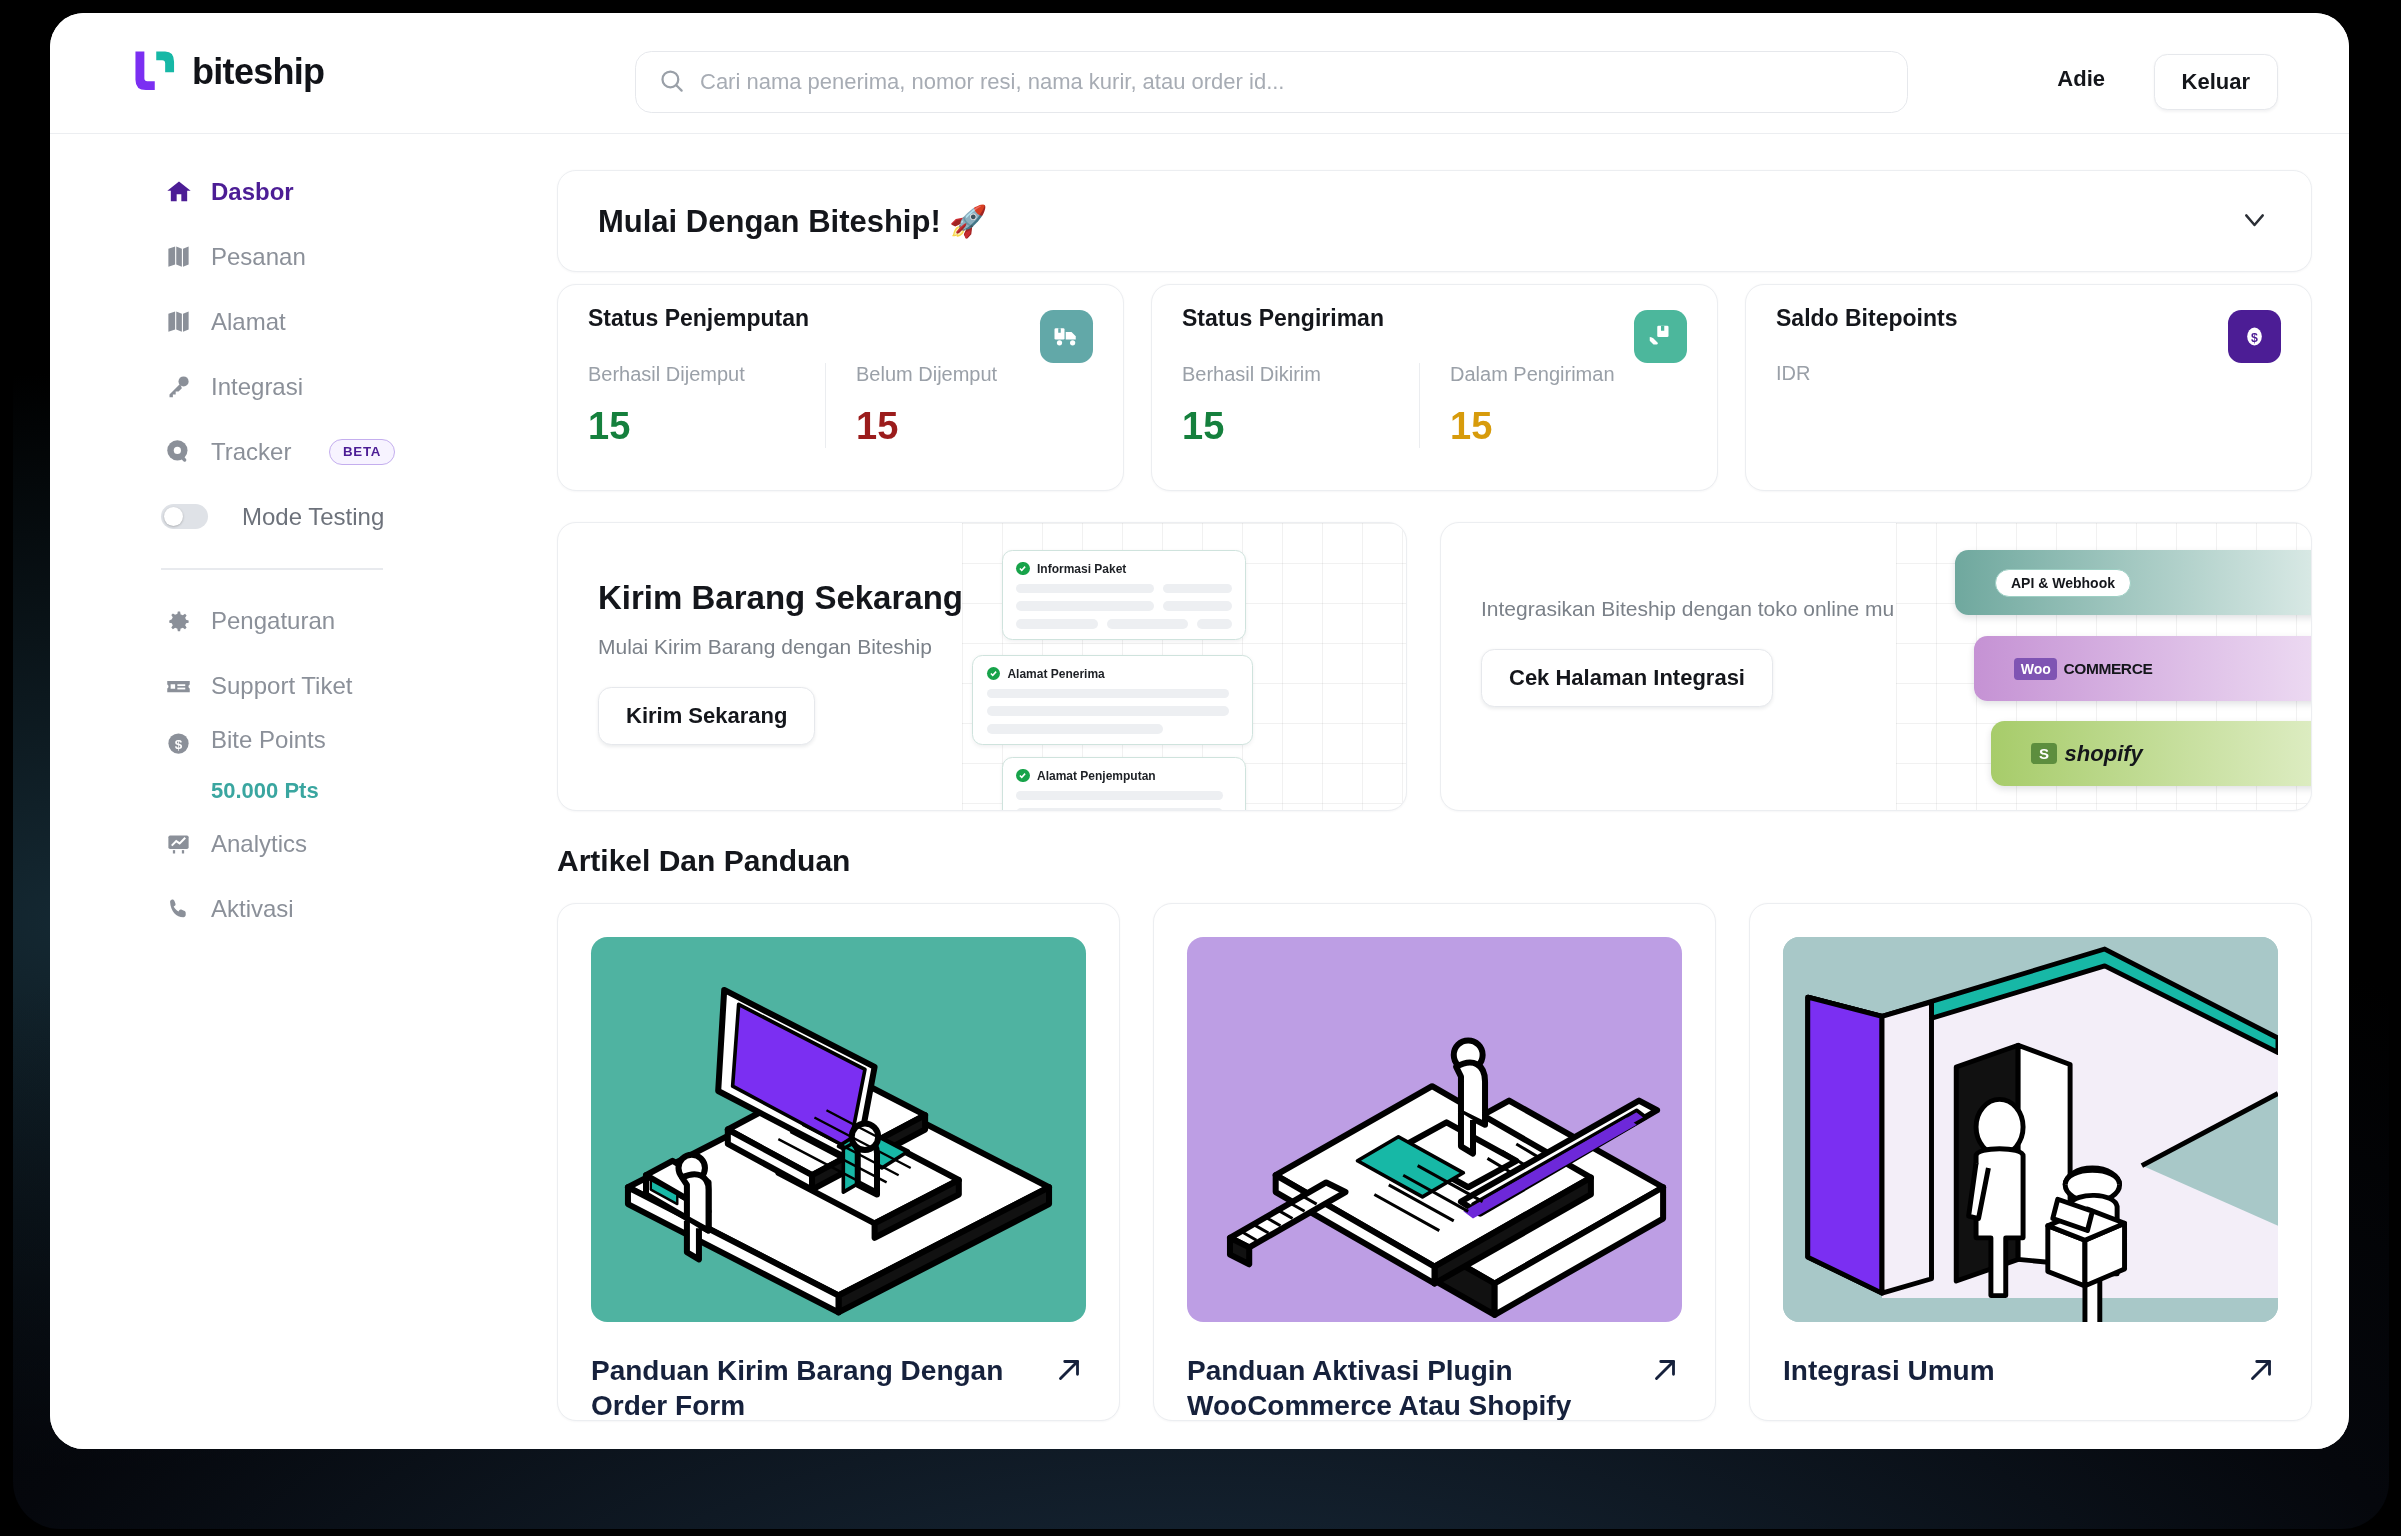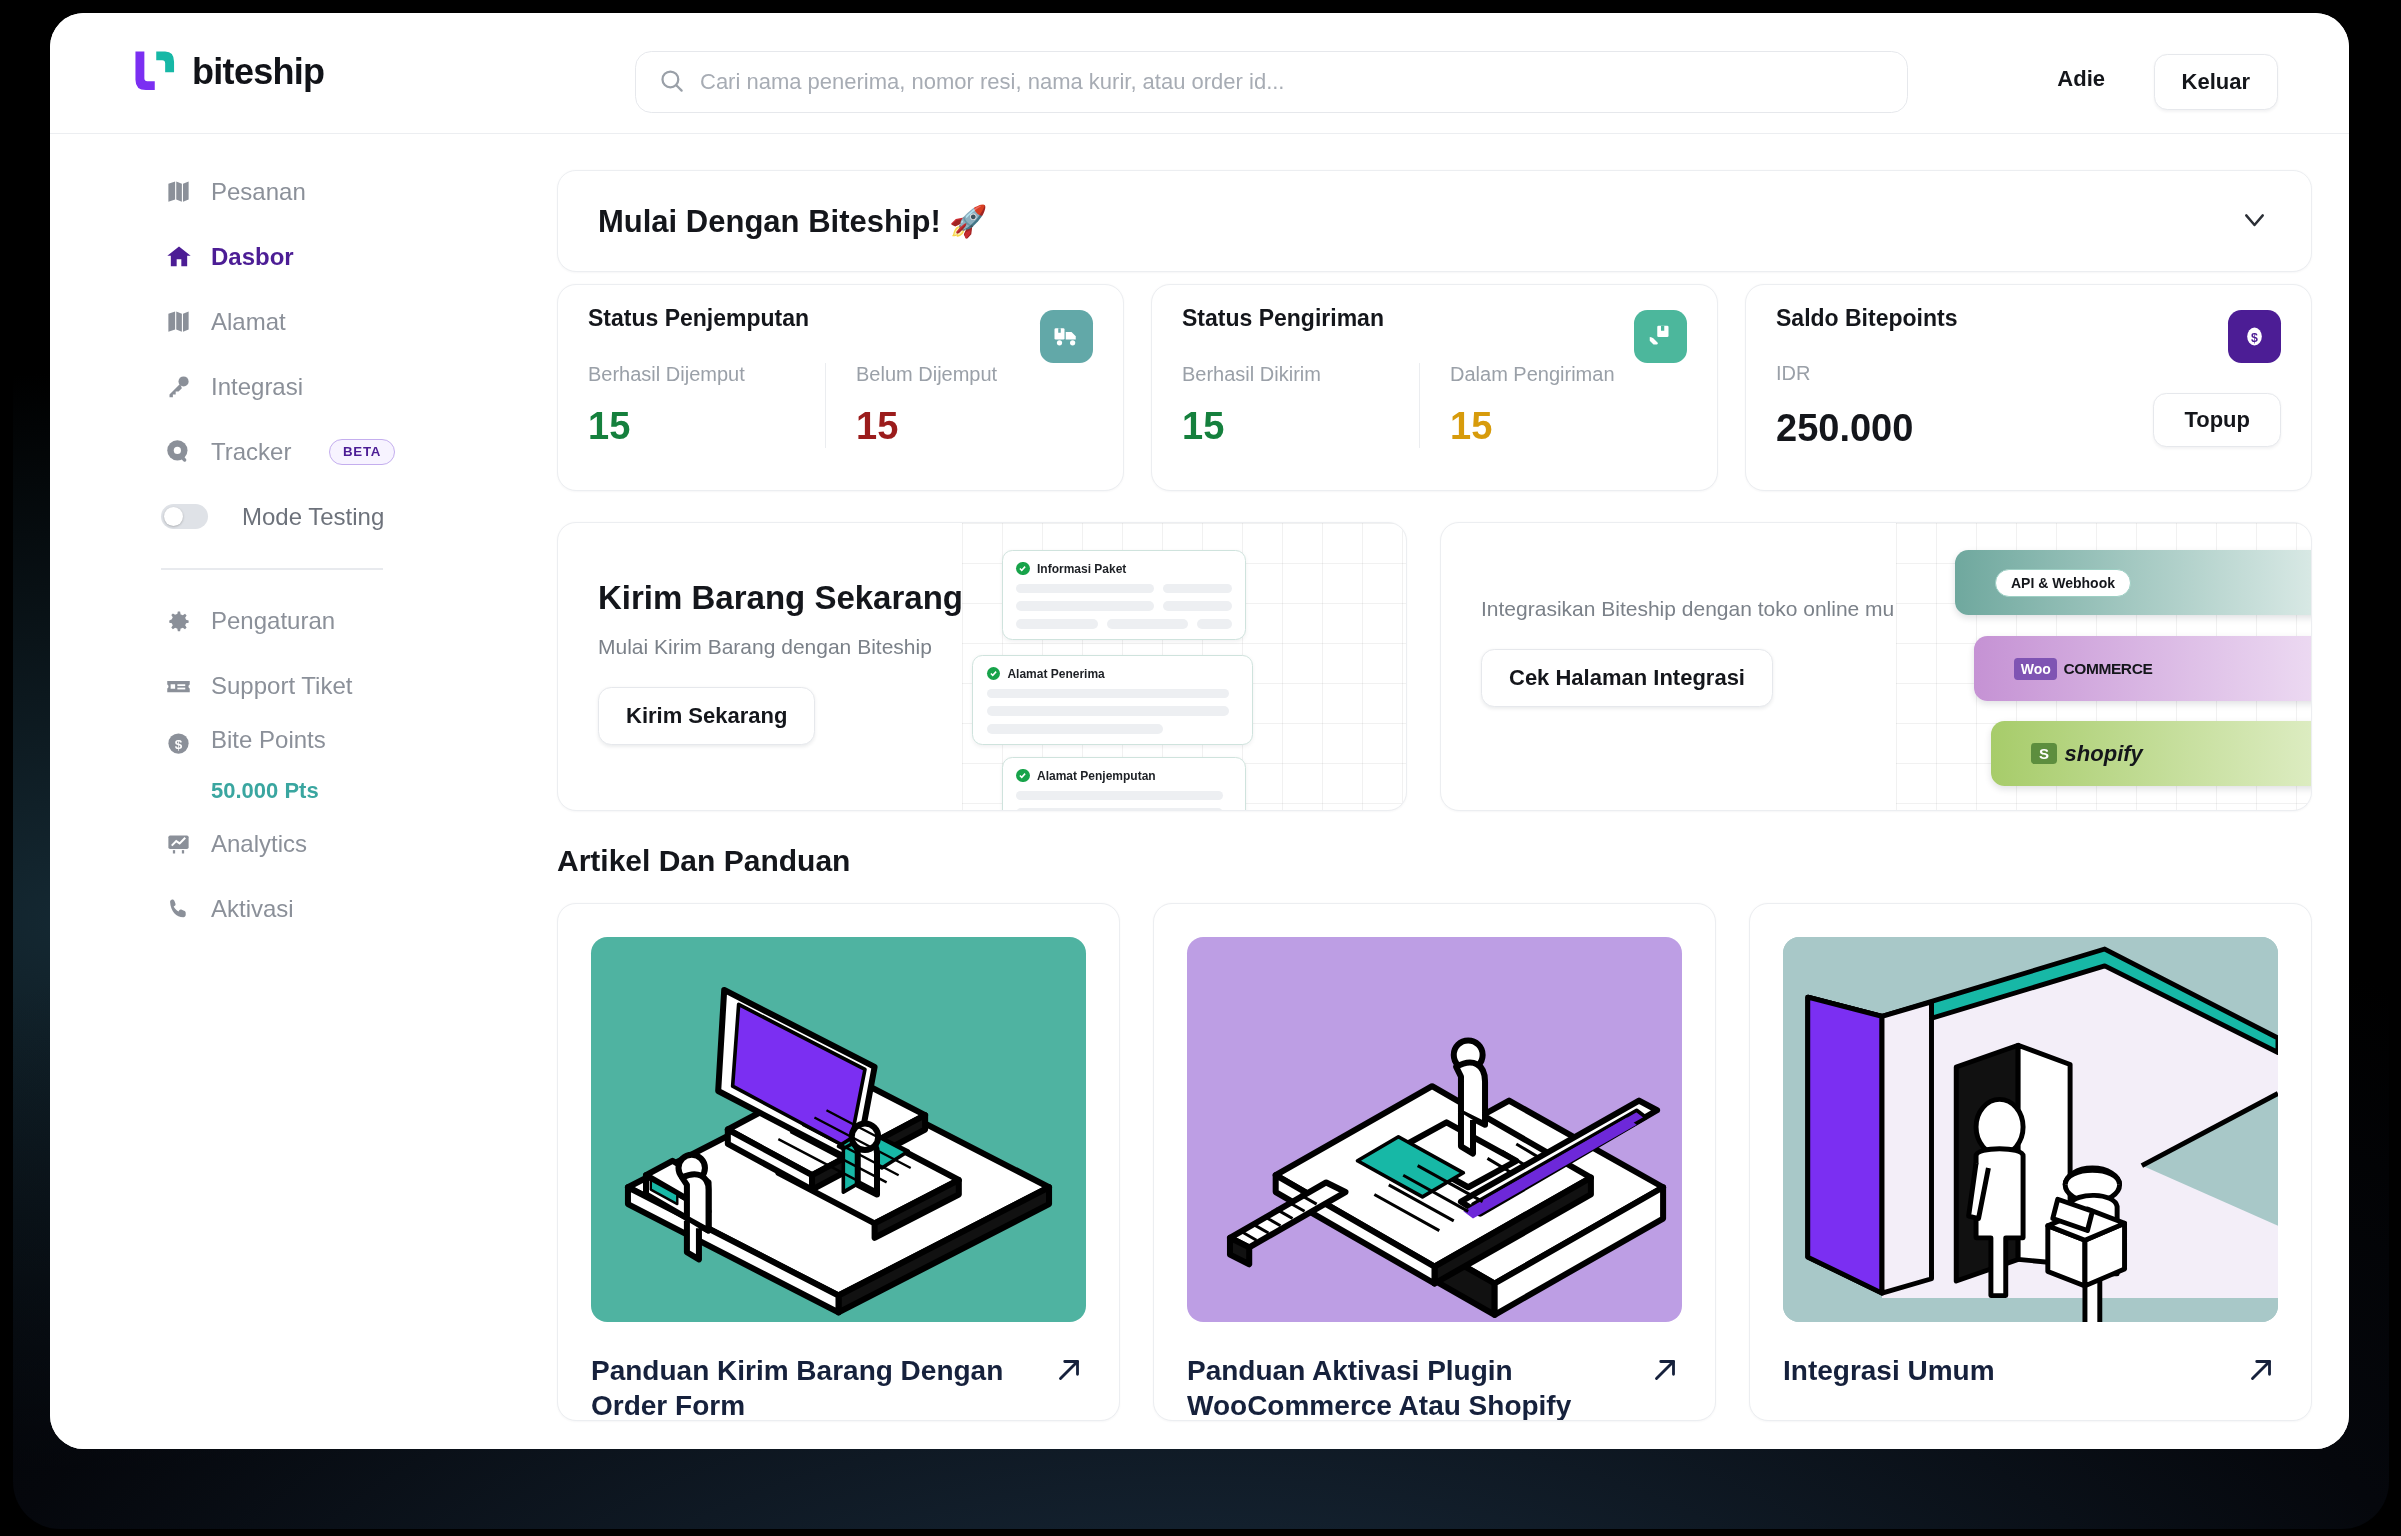--- a/index.html
+++ b/index.html
@@ -196,36 +196,36 @@
         </span>
         <input id="search-input" type="text" placeholder="Cari nama penerima, nomor resi, nama kurir, atau order id..." style="">
       </div>
 
       <div id="user-name">Adie</div>
       <button id="logout-button">Keluar</button>
     </div>
 
     <div id="sidebar">
 
-      <div class="nav-item">
-        <span class="nav-icon">
-          <svg width="27" height="27" viewBox="0 0 24 24" fill="#8b9099">
-              <path d="M3 5 l6-2 v16 l-6 2 Z M10 3 l5 2 v16 l-5-2 Z M16 5 l5-2 v16 l-5 2 Z"></path>
-            </svg>
-        </span>
-        <span class="nav-label">Pesanan</span>
-      </div>
-
       <div class="nav-item active">
         <span class="nav-icon">
           <svg width="28" height="28" viewBox="0 0 24 24" fill="#4c1d95">
               <path d="M12 3 L22 11 h-3 v9 h-5 v-6 h-4 v6 H5 v-9 H2 Z"></path>
             </svg>
         </span>
         <span class="nav-label">Dasbor</span>
+      </div>
+
+      <div class="nav-item">
+        <span class="nav-icon">
+          <svg width="27" height="27" viewBox="0 0 24 24" fill="#8b9099">
+              <path d="M3 5 l6-2 v16 l-6 2 Z M10 3 l5 2 v16 l-5-2 Z M16 5 l5-2 v16 l-5 2 Z"></path>
+            </svg>
+        </span>
+        <span class="nav-label">Pesanan</span>
       </div>
 
       <div class="nav-item">
         <span class="nav-icon">
           <svg width="27" height="27" viewBox="0 0 24 24" fill="#8b9099">
               <path d="M3 5 l6-2 v16 l-6 2 Z M10 3 l5 2 v16 l-5-2 Z M16 5 l5-2 v16 l-5 2 Z"></path>
             </svg>
         </span>
         <span class="nav-label">Alamat</span>
       </div>
@@ -372,24 +372,20 @@
 
         <div class="stat-card card">
           <div class="stat-title">Saldo Bitepoints</div>
           <div class="stat-badge" style="background:#4c1d95">
             <svg width="27" height="27" viewBox="0 0 24 24">
               <ellipse cx="12" cy="12" rx="6.5" ry="8" fill="#fff"></ellipse>
               <text x="12" y="16.5" font-size="11" font-weight="700" fill="#4c1d95" text-anchor="middle" font-family="Liberation Sans, sans-serif">$</text>
             </svg>
           </div>
           <div id="balance-currency">IDR</div>
-          <div id="balance-row">
-            <div id="balance-value">250.000</div>
-            <button id="topup-button">Topup</button>
-          </div>
         </div>
       </div>
 
       <div id="promo-row">
 
         <div id="promo-ship" class="promo-card card">
           <div class="promo-art">
             <div class="mini-card" style="left:40px; top:27px; width:244px;">
               <div class="mini-card-head">
                 <span class="check-dot">

